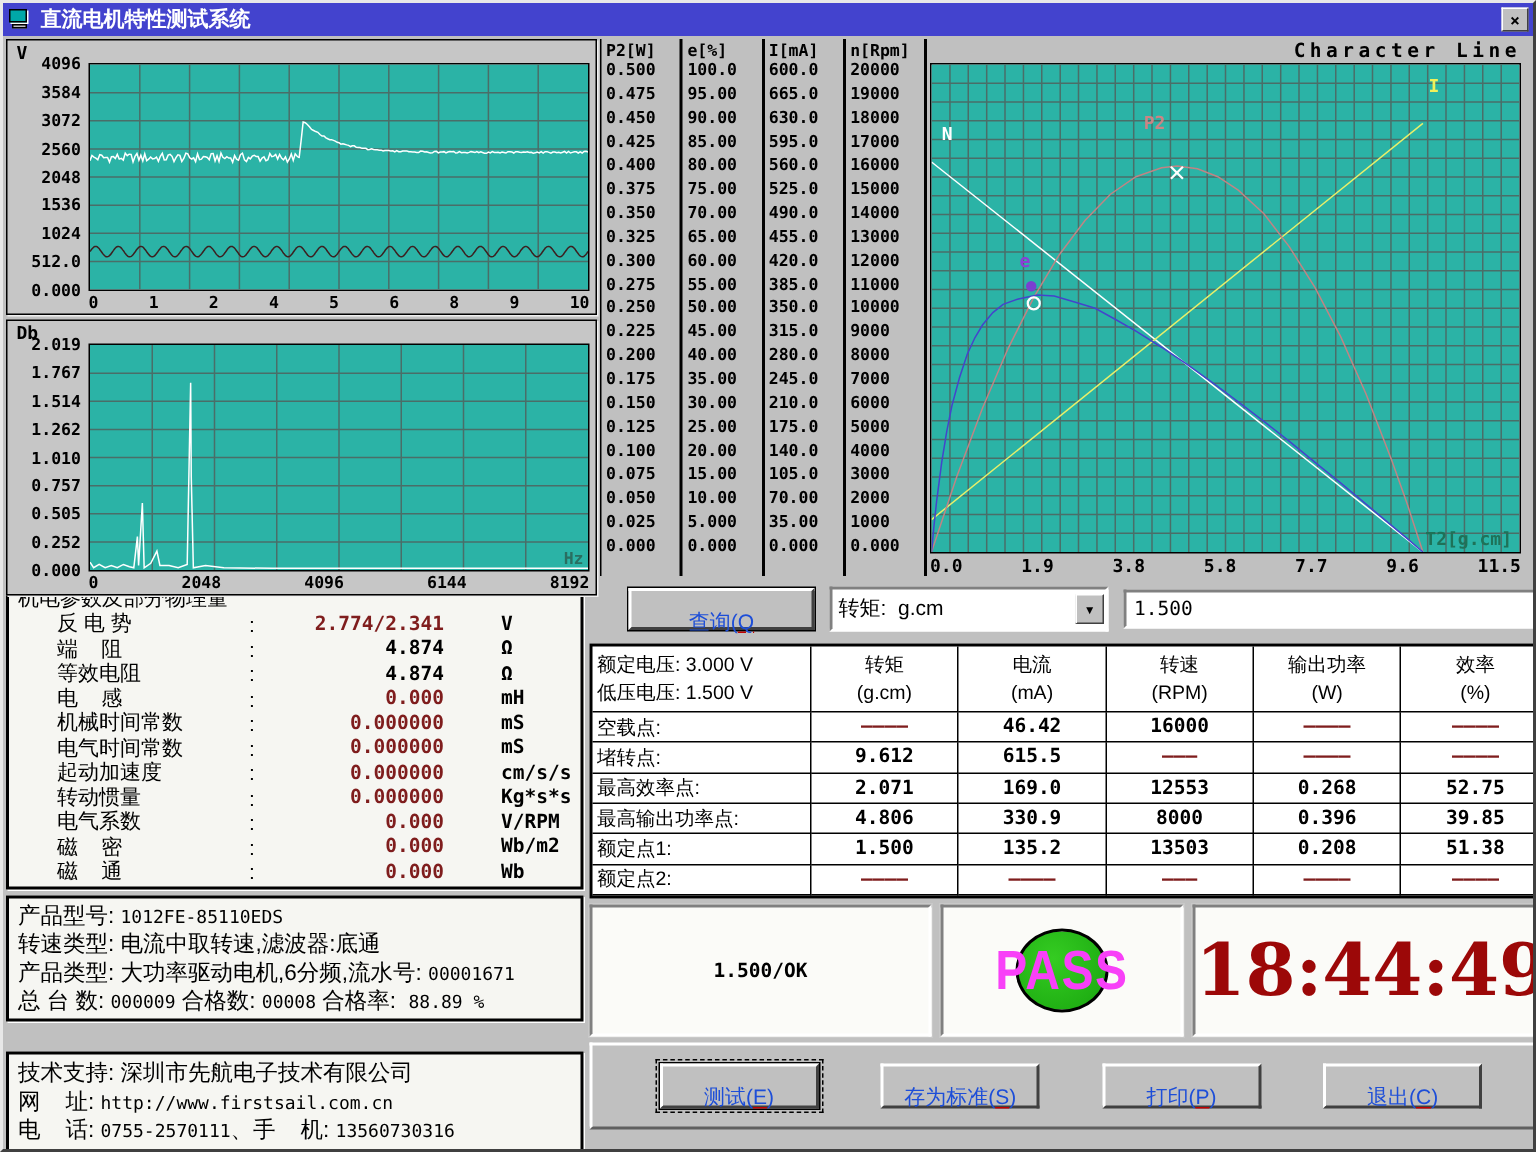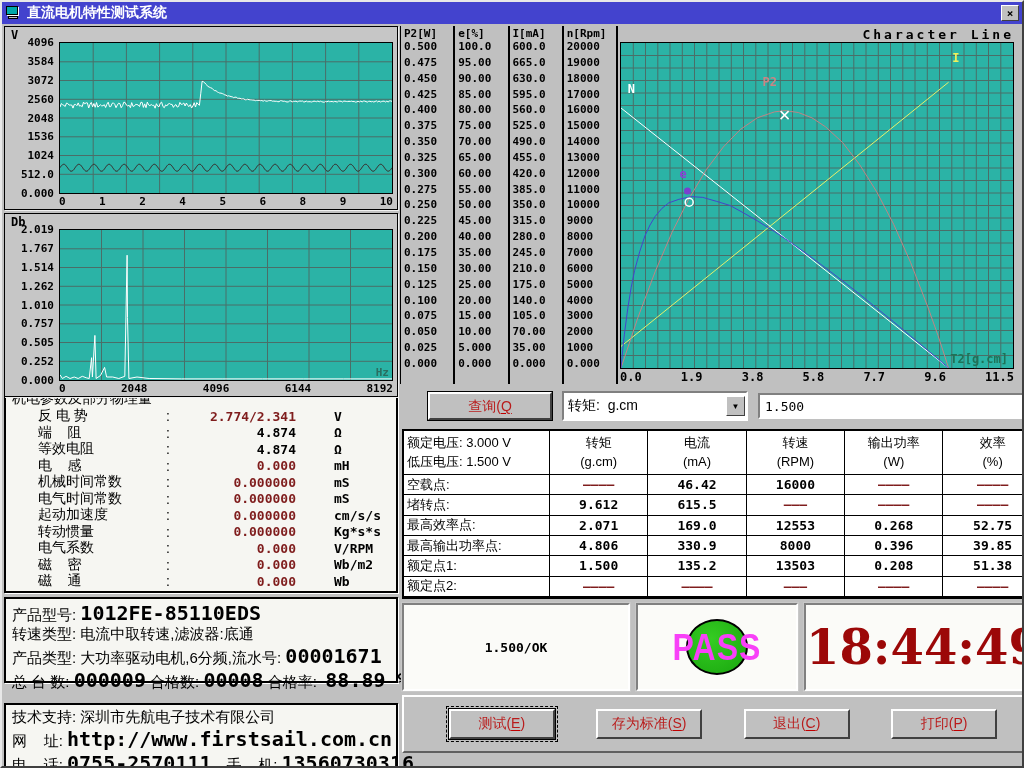--- a/index.html
+++ b/index.html
@@ -43,25 +43,25 @@
   .params-title{font-size:14px;height:18px;}
   .param-row{display:flex;align-items:center;height:16.5px;font-size:14px;}
   .p-label{width:128px;margin-left:26px;white-space:pre;}
   .p-colon{width:12px;}
   .p-value{width:118px;text-align:right;font:bold 13px "DejaVu Sans Mono",monospace;}
   .p-unit{margin-left:38px;font:bold 13px "DejaVu Sans Mono",monospace;}
   .dim{color:#7f1d1d;}
   .product{height:86px;padding:2px 6px;display:flex;flex-direction:column;justify-content:space-around;font-size:15px;}
   .support{flex:1;padding:3px 6px;display:flex;flex-direction:column;justify-content:space-around;font-size:15px;margin-top:16px;}
   .seg{white-space:pre;}
-  .seg.b{font-family:"DejaVu Sans Mono",monospace;font-weight:bold;font-size:20px;}
+  .seg.b{font-family:"DejaVu Sans Mono",monospace;font-weight:normal;font-size:12px;}
   
   .right-col{flex:1;display:flex;flex-direction:column;gap:4px;}
   .query-row{height:38px;display:flex;align-items:center;gap:10px;padding:2px 6px 2px 26px;}
-  .btn95{background:#c0c0c0;border:2px solid;border-color:#fff #404040 #404040 #fff;font-size:14px;padding:4px 10px;color:#b91c1c;}
+  .btn95{background:#c0c0c0;border:2px solid;border-color:#fff #404040 #404040 #fff;font-size:14px;padding:12px 10px;color:#1d4ed8;}
   .btn-default{box-shadow:0 0 0 1px #000;}
   .btn-focus{outline:1px dashed #000;outline-offset:2px;}
   .query-btn{width:124px;height:28px;}
   .combo{width:186px;height:30px;background:#fff;border:2px solid;border-color:#808080 #fff #fff #808080;display:flex;align-items:center;}
   .combo-text{flex:1;font-size:14px;padding-left:4px;white-space:pre;}
   .combo-arrow{width:19px;height:20px;margin-right:1px;background:#c0c0c0;border:1px solid;border-color:#fff #404040 #404040 #fff;display:flex;align-items:center;justify-content:center;font-size:8px;color:#000;}
   .text-input{flex:1;height:26px;background:#fff;border:2px solid;border-color:#808080 #fff #fff #808080;font:13px "DejaVu Sans Mono",monospace;padding:2px 5px;outline:none;}
   
   .dtable{height:170px;border:2px solid #000;background:#fff;display:grid;grid-template-columns:146px repeat(5,1fr);grid-template-rows:44px repeat(6,1fr);}
   .dtable>div{border-right:1px solid #000;border-bottom:1px solid #000;display:flex;align-items:center;justify-content:center;font-size:13px;overflow:hidden;}
@@ -557,18 +557,18 @@
         <div class="sunken-white pass-box">
           <div class="pass-circle"></div>
           <div class="pass-text">PASS</div>
         </div>
         <div class="sunken-white clock-box">18:44:49</div>
       </div>
 
       <div class="btn-bar" id="btn-bar">
           <button class="btn95 action-btn btn-default btn-focus"><span>测试(</span><span class="hk">E</span><span>)</span></button>
           <button class="btn95 action-btn"><span>存为标准(</span><span class="hk">S</span><span>)</span></button>
+          <button class="btn95 action-btn"><span>打印(</span><span class="hk">P</span><span>)</span></button>
           <button class="btn95 action-btn"><span>退出(</span><span class="hk">C</span><span>)</span></button>
-          <button class="btn95 action-btn"><span>打印(</span><span class="hk">P</span><span>)</span></button>
         </div>
     </div>
   </div>
 </div>
 
 </body></html>

